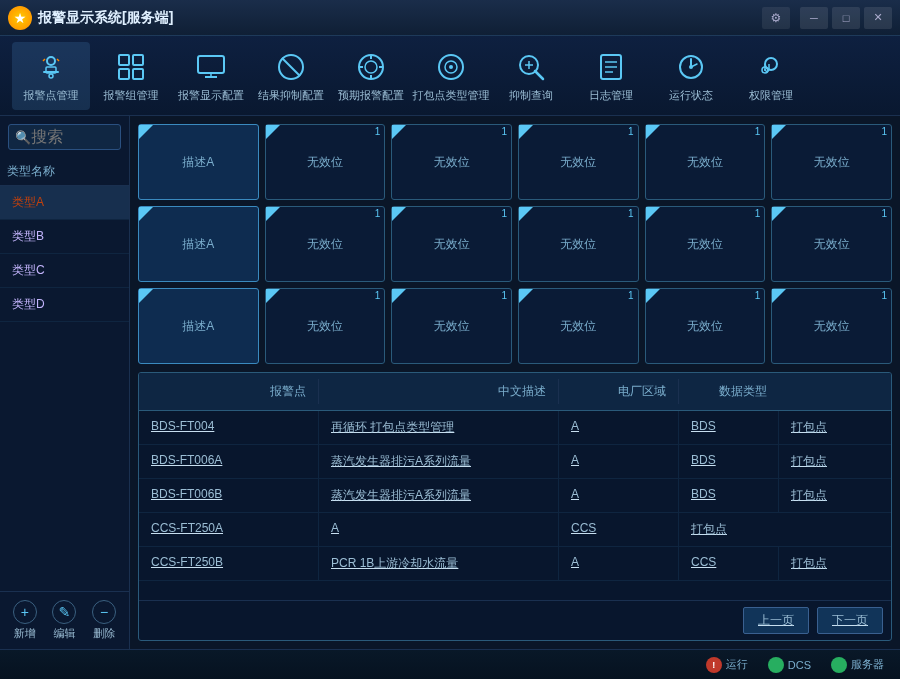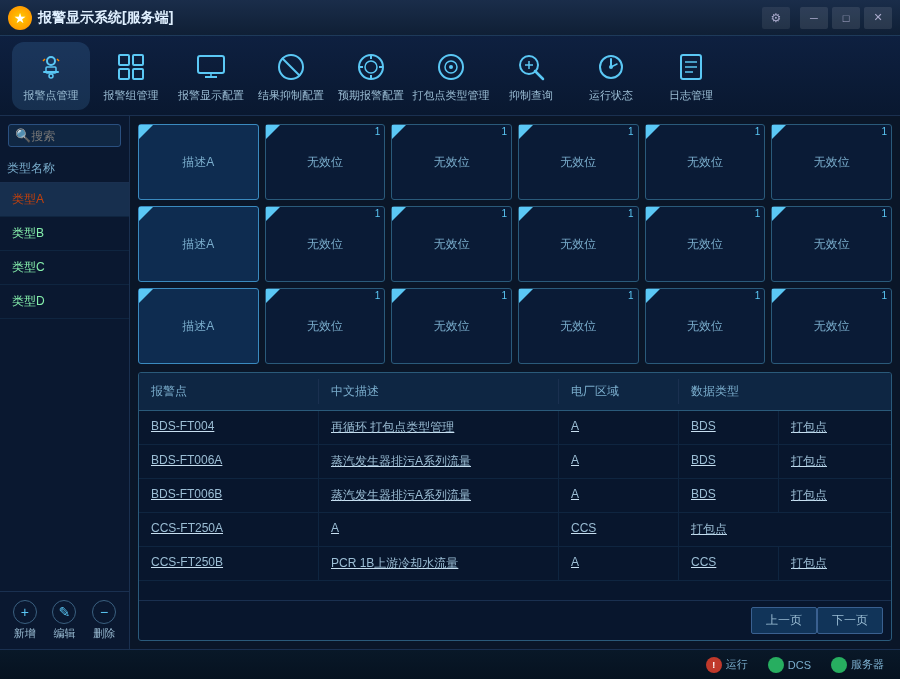--- a/index.html
+++ b/index.html
@@ -87,21 +87,21 @@
       border-bottom: 1px solid #1a3050;
     }
     .toolbar-item {
       display: flex;
       flex-direction: column;
       align-items: center;
       justify-content: center;
       width: 78px;
       height: 68px;
       cursor: pointer;
-      border-radius: 12px;
+      border-radius: 4px;
       gap: 4px;
       transition: background 0.2s;
     }
     .toolbar-item.active { background: rgba(100,180,255,0.15); }
     .toolbar-icon {
       width: 36px;
       height: 36px;
       display: flex;
       align-items: center;
       justify-content: center;
@@ -136,35 +136,35 @@
       border-radius: 3px;
       display: flex;
       align-items: center;
       padding: 3px 6px;
     }
     .search-bar input {
       background: none;
       border: none;
       outline: none;
       color: #ffffff;
-      font-size: 12px;
+      font-size: 16px;
       width: 80px;
     }
     .search-icon-inner { color: #5bc8f5; font-size: 13px; }
 
     .sidebar-header {
       padding: 5px 7px;
       font-size: 12px;
       color: #7aadcc;
       border-bottom: 1px solid #1a3050;
     }
     .sidebar-item {
       padding: 8px 12px;
       font-size: 12px;
-      color: #86efac;
+      color: #c4b5fd;
       cursor: pointer;
       border-bottom: 1px solid #0f2540;
       transition: background 0.2s;
     }
     .sidebar-item.active { background: rgba(100,180,255,0.15); color: #c2410c; }
 
     .sidebar-actions {
       display: flex;
       padding: 8px;
       gap: 6px;
@@ -264,20 +264,21 @@
       grid-template-columns: 180px 240px 120px 100px 100px;
       background: rgba(15,40,70,0.9);
       border-bottom: 1px solid #2a5a7a;
       padding: 6px 0;
     }
     .table-header-cell {
       padding: 4px 12px;
       font-size: 12px;
       color: #7aadcc;
       border-right: 1px solid #1a3050;
+      text-align: right;
     }
     .table-header-cell:last-child { border-right: none; }
     .table-body {
       flex: 1;
       overflow-y: auto;
       text-decoration: underline;
     }
     .table-row {
       display: grid;
       grid-template-columns: 180px 240px 120px 100px 100px;
@@ -290,21 +291,23 @@
       font-size: 12px;
       color: #9bbdd4;
       border-right: 1px solid #0f2540;
     }
     .table-cell:last-child { border-right: none; }
 
     .table-pagination {
       display: flex;
       justify-content: flex-end;
       padding: 6px 8px;
+      gap: 8px;
       border-top: 1px solid #1a3050;
+      text-decoration: underline;
     }
     .page-btn {
       padding: 4px 14px;
       background: rgba(20,60,100,0.8);
       border: 1px solid #3a6090;
       color: #9bbdd4;
       font-size: 12px;
       cursor: pointer;
       border-radius: 2px;
       transition: background 0.2s;
@@ -433,38 +436,49 @@
         <line x1="20" y1="20" x2="28" y2="28" stroke="#5bc8f5" stroke-width="2.5" stroke-linecap="round"></line>
         <line x1="10" y1="14" x2="18" y2="14" stroke="#5bc8f5" stroke-width="1.5"></line>
         <line x1="14" y1="10" x2="14" y2="18" stroke="#5bc8f5" stroke-width="1.5"></line>
       </svg>
     </div>
     <span class="toolbar-label">抑制查询</span>
   </div>
   <div class="toolbar-item">
     <div class="toolbar-icon">
       <svg width="32" height="32" viewBox="0 0 32 32">
+        <rect x="6" y="4" width="20" height="24" rx="2" fill="none" stroke="#5bc8f5" stroke-width="2"></rect>
+        <line x1="10" y1="11" x2="22" y2="11" stroke="#5bc8f5" stroke-width="1.5"></line>
+        <line x1="10" y1="16" x2="22" y2="16" stroke="#5bc8f5" stroke-width="1.5"></line>
+        <line x1="10" y1="21" x2="18" y2="21" stroke="#5bc8f5" stroke-width="1.5"></line>
+      </svg>
+    </div>
+    <span class="toolbar-label">日志管理</span>
+  </div>
+  <div class="toolbar-item">
+    <div class="toolbar-icon">
+      <svg width="32" height="32" viewBox="0 0 32 32">
         <circle cx="16" cy="16" r="11" fill="none" stroke="#5bc8f5" stroke-width="2"></circle>
         <path d="M16 16 L16 8" stroke="#5bc8f5" stroke-width="2" stroke-linecap="round"></path>
         <path d="M16 16 L22 13" stroke="#5bc8f5" stroke-width="1.5" stroke-linecap="round"></path>
         <circle cx="16" cy="16" r="2" fill="#5bc8f5"></circle>
       </svg>
     </div>
     <span class="toolbar-label">运行状态</span>
   </div>
   <div class="toolbar-item">
     <div class="toolbar-icon">
       <svg width="32" height="32" viewBox="0 0 32 32">
-        <rect x="6" y="4" width="20" height="24" rx="2" fill="none" stroke="#5bc8f5" stroke-width="2"></rect>
-        <line x1="10" y1="11" x2="22" y2="11" stroke="#5bc8f5" stroke-width="1.5"></line>
-        <line x1="10" y1="16" x2="22" y2="16" stroke="#5bc8f5" stroke-width="1.5"></line>
-        <line x1="10" y1="21" x2="18" y2="21" stroke="#5bc8f5" stroke-width="1.5"></line>
-      </svg>
-    </div>
-    <span class="toolbar-label">日志管理</span>
+        <circle cx="16" cy="13" r="6" fill="none" stroke="#5bc8f5" stroke-width="2"></circle>
+        <path d="M10 13 L10 19 L12 21 L14 19 L14 13" fill="none" stroke="#5bc8f5" stroke-width="1.5"></path>
+        <circle cx="10" cy="19" r="3" fill="none" stroke="#5bc8f5" stroke-width="1.5"></circle>
+        <line x1="9" y1="19" x2="11" y2="19" stroke="#5bc8f5" stroke-width="1.5"></line>
+      </svg>
+    </div>
+    <span class="toolbar-label">权限管理</span>
   </div>
 </div>
 
 <div class="main-area">
 
   <div class="sidebar">
     <div class="search-bar">
       <span class="search-icon-inner">🔍</span>
       <input type="text" placeholder="搜索" style="">
     </div>

